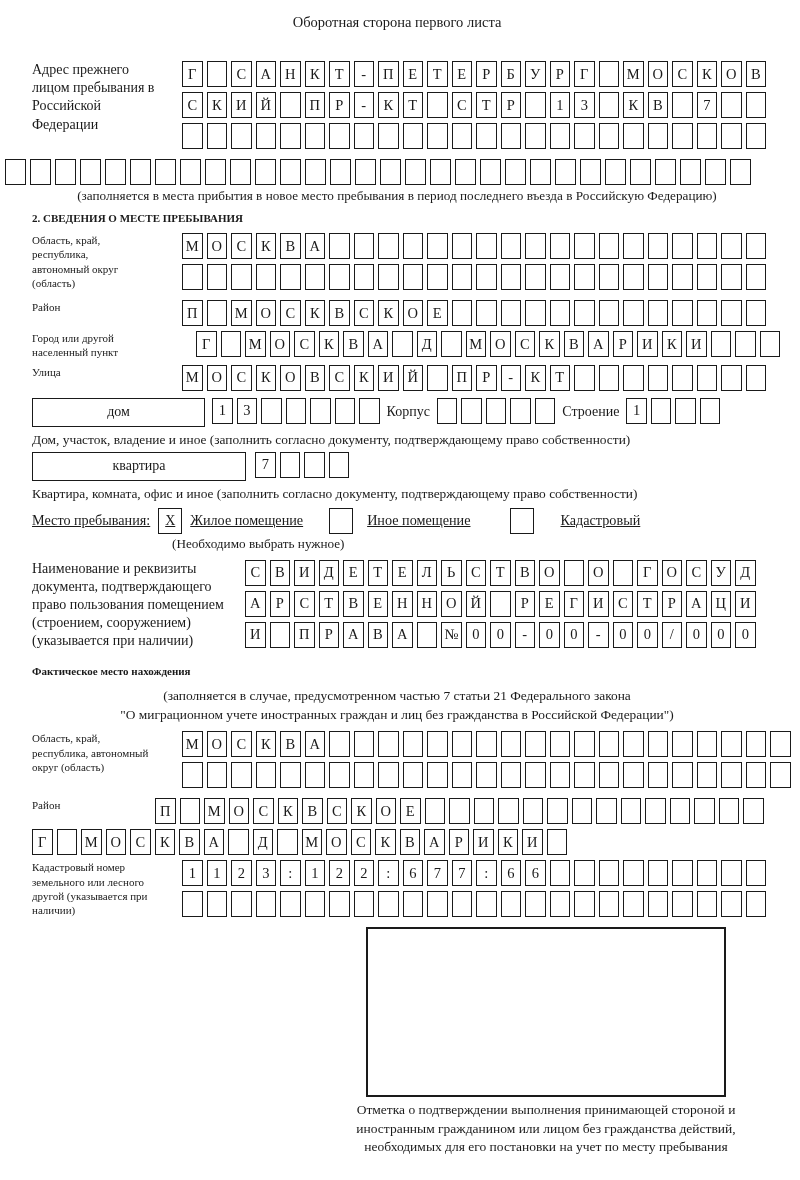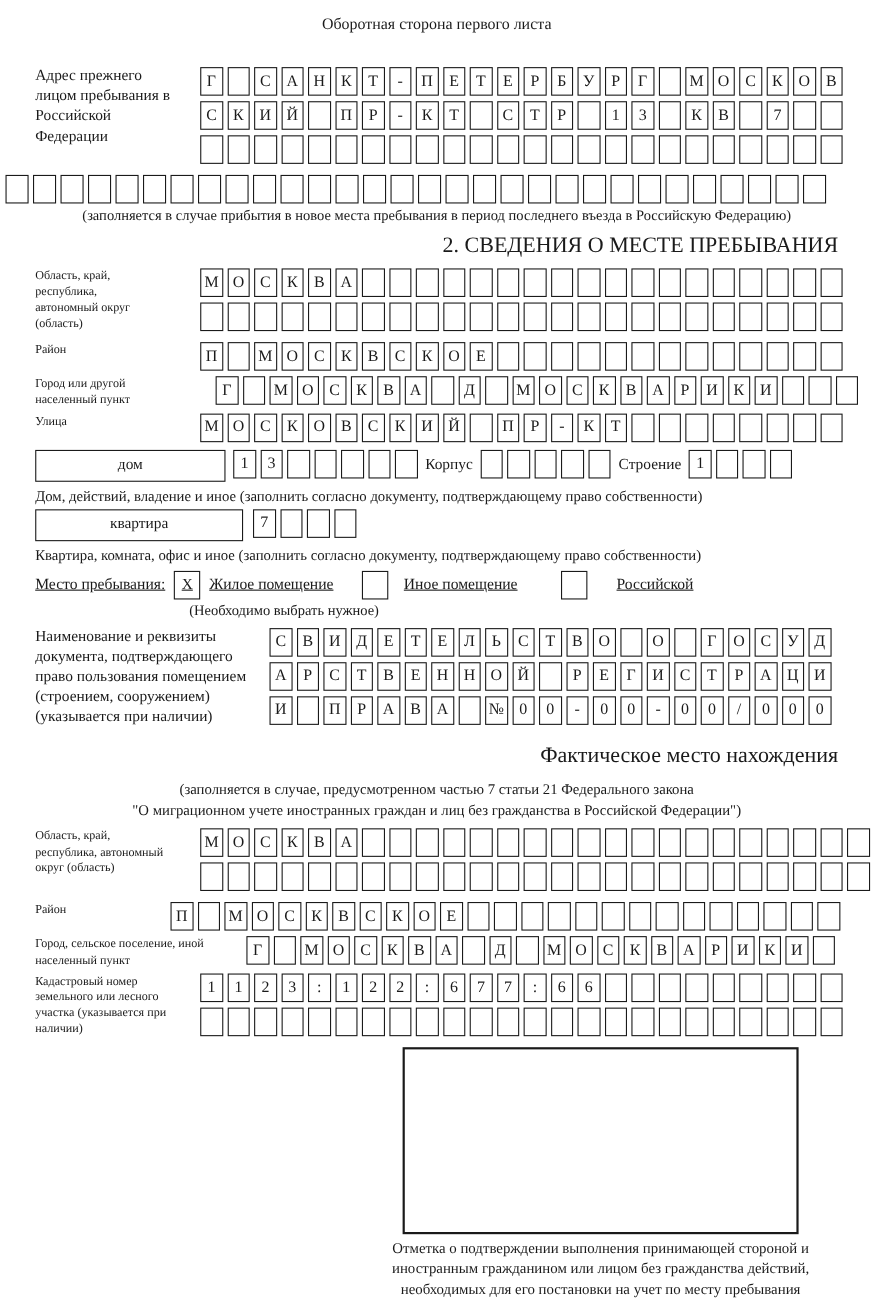--- a/index.html
+++ b/index.html
@@ -24,28 +24,28 @@
     width: 20.5px; height: 26px; flex: none;
     border: 1.6px solid #1a1a1a; background: #fff;
     display: flex; align-items: center; justify-content: center;
     font-size: 14.5px; line-height: 1;
   }
   .fullrow { margin-left: -27px; margin-top: 1px; }
   .fullrow .cell { width: 21px; }
 
   .note { font-size: 13.2px; text-align: center; margin: 3px 0 2px; }
   .note-left { font-size: 13.4px; margin: 1px 0 4px; }
-  .sec-title { font-size: 20px; font-weight: normal; text-align: right; margin: 8px 0 9px; }
+  .sec-title { font-size: 11px; font-weight: bold; text-align: left; margin: 8px 0 9px; }
 
   .widebox {
     border: 1.6px solid #1a1a1a; height: 29px; flex: none;
     display: flex; align-items: center; justify-content: center; font-size: 14px;
   }
   .house-box { width: 173px; margin-right: 7px; }
-  .apt-box { width: 189px; margin-right: 9px; }
+  .apt-box { width: 214px; margin-right: 9px; }
   .inline-lbl { font-size: 14px; align-self: center; padding: 0 7px; white-space: nowrap; }
 
   .stay-row { display: flex; align-items: center; font-size: 14.2px; margin: 6px 0 2px; text-decoration: underline; }
   .checkbox {
     width: 24px; height: 26px; flex: none; border: 1.6px solid #1a1a1a;
     display: flex; align-items: center; justify-content: center; font-size: 14px;
   }
   .gap8 { width: 8px; flex: none; } .gap14 { width: 14px; flex: none; }
   .gap26 { width: 26px; flex: none; } .gap40 { width: 40px; flex: none; }
   .choose-note { font-size: 13.2px; margin: 2px 0 8px 140px; }
@@ -178,21 +178,21 @@
       <div class="cell"></div>
       <div class="cell"></div>
       <div class="cell"></div>
       <div class="cell"></div>
       <div class="cell"></div>
       <div class="cell"></div>
       <div class="cell"></div>
       <div class="cell"></div>
       <div class="cell"></div>
     </div>
-  <div class="note">(заполняется в случае прибытия в новое места пребывания в период последнего въезда в Российскую Федерацию)</div>
+  <div class="note">(заполняется в места прибытия в новое место пребывания в период последнего въезда в Российскую Федерацию)</div>
 
   <div class="sec-title">2. СВЕДЕНИЯ О МЕСТЕ ПРЕБЫВАНИЯ</div>
 
   <div class="frow">
     <div class="flabel w150" style="padding-right:40px">Область, край, республика, автономный округ (область)</div>
     <div class="cellcol">
       <div class="cellrow">
           <div class="cell">М</div>
           <div class="cell">О</div>
           <div class="cell">С</div>
@@ -357,21 +357,21 @@
         <div class="cell"></div>
       </div>
     <div class="inline-lbl">Строение</div>
     <div class="cellrow">
         <div class="cell">1</div>
         <div class="cell"></div>
         <div class="cell"></div>
         <div class="cell"></div>
       </div>
   </div>
-  <div class="note-left">Дом, действий, владение и иное (заполнить согласно документу, подтверждающему право собственности)</div>
+  <div class="note-left">Дом, участок, владение и иное (заполнить согласно документу, подтверждающему право собственности)</div>
 
   <div class="frow">
     <div class="widebox apt-box">квартира</div>
     <div class="cellrow">
         <div class="cell">7</div>
         <div class="cell"></div>
         <div class="cell"></div>
         <div class="cell"></div>
       </div>
   </div>
@@ -383,21 +383,21 @@
     <div class="checkbox">X</div>
     <span class="gap8"></span>
     <span>Жилое помещение</span>
     <span class="gap26"></span>
     <div class="checkbox"></div>
     <span class="gap14"></span>
     <span>Иное помещение</span>
     <span class="gap40"></span>
     <div class="checkbox"></div>
     <span class="gap26"></span>
-    <span>Российской</span>
+    <span>Кадастровый</span>
   </div>
   <div class="choose-note">(Необходимо выбрать нужное)</div>
 
   <div class="frow">
     <div class="flabel doc-label" style="font-size:14px">Наименование и реквизиты документа, подтверждающего право пользования помещением (строением, сооружением) (указывается при наличии)</div>
     <div class="cellcol">
       <div class="cellrow">
           <div class="cell">С</div>
           <div class="cell">В</div>
           <div class="cell">И</div>
@@ -560,21 +560,20 @@
         <div class="cell"></div>
         <div class="cell"></div>
         <div class="cell"></div>
         <div class="cell"></div>
         <div class="cell"></div>
         <div class="cell"></div>
       </div>
   </div>
 
   <div class="frow">
-    <div class="flabel w190">Город, сельское поселение, иной населенный пункт</div>
     <div class="cellrow">
         <div class="cell">Г</div>
         <div class="cell"></div>
         <div class="cell">М</div>
         <div class="cell">О</div>
         <div class="cell">С</div>
         <div class="cell">К</div>
         <div class="cell">В</div>
         <div class="cell">А</div>
         <div class="cell"></div>
@@ -588,21 +587,21 @@
         <div class="cell">А</div>
         <div class="cell">Р</div>
         <div class="cell">И</div>
         <div class="cell">К</div>
         <div class="cell">И</div>
         <div class="cell"></div>
       </div>
   </div>
 
   <div class="frow">
-    <div class="flabel w150" style="padding-right:24px">Кадастровый номер земельного или лесного участка (указывается при наличии)</div>
+    <div class="flabel w150" style="padding-right:24px">Кадастровый номер земельного или лесного другой (указывается при наличии)</div>
     <div class="cellcol">
       <div class="cellrow">
           <div class="cell">1</div>
           <div class="cell">1</div>
           <div class="cell">2</div>
           <div class="cell">3</div>
           <div class="cell">:</div>
           <div class="cell">1</div>
           <div class="cell">2</div>
           <div class="cell">2</div>

